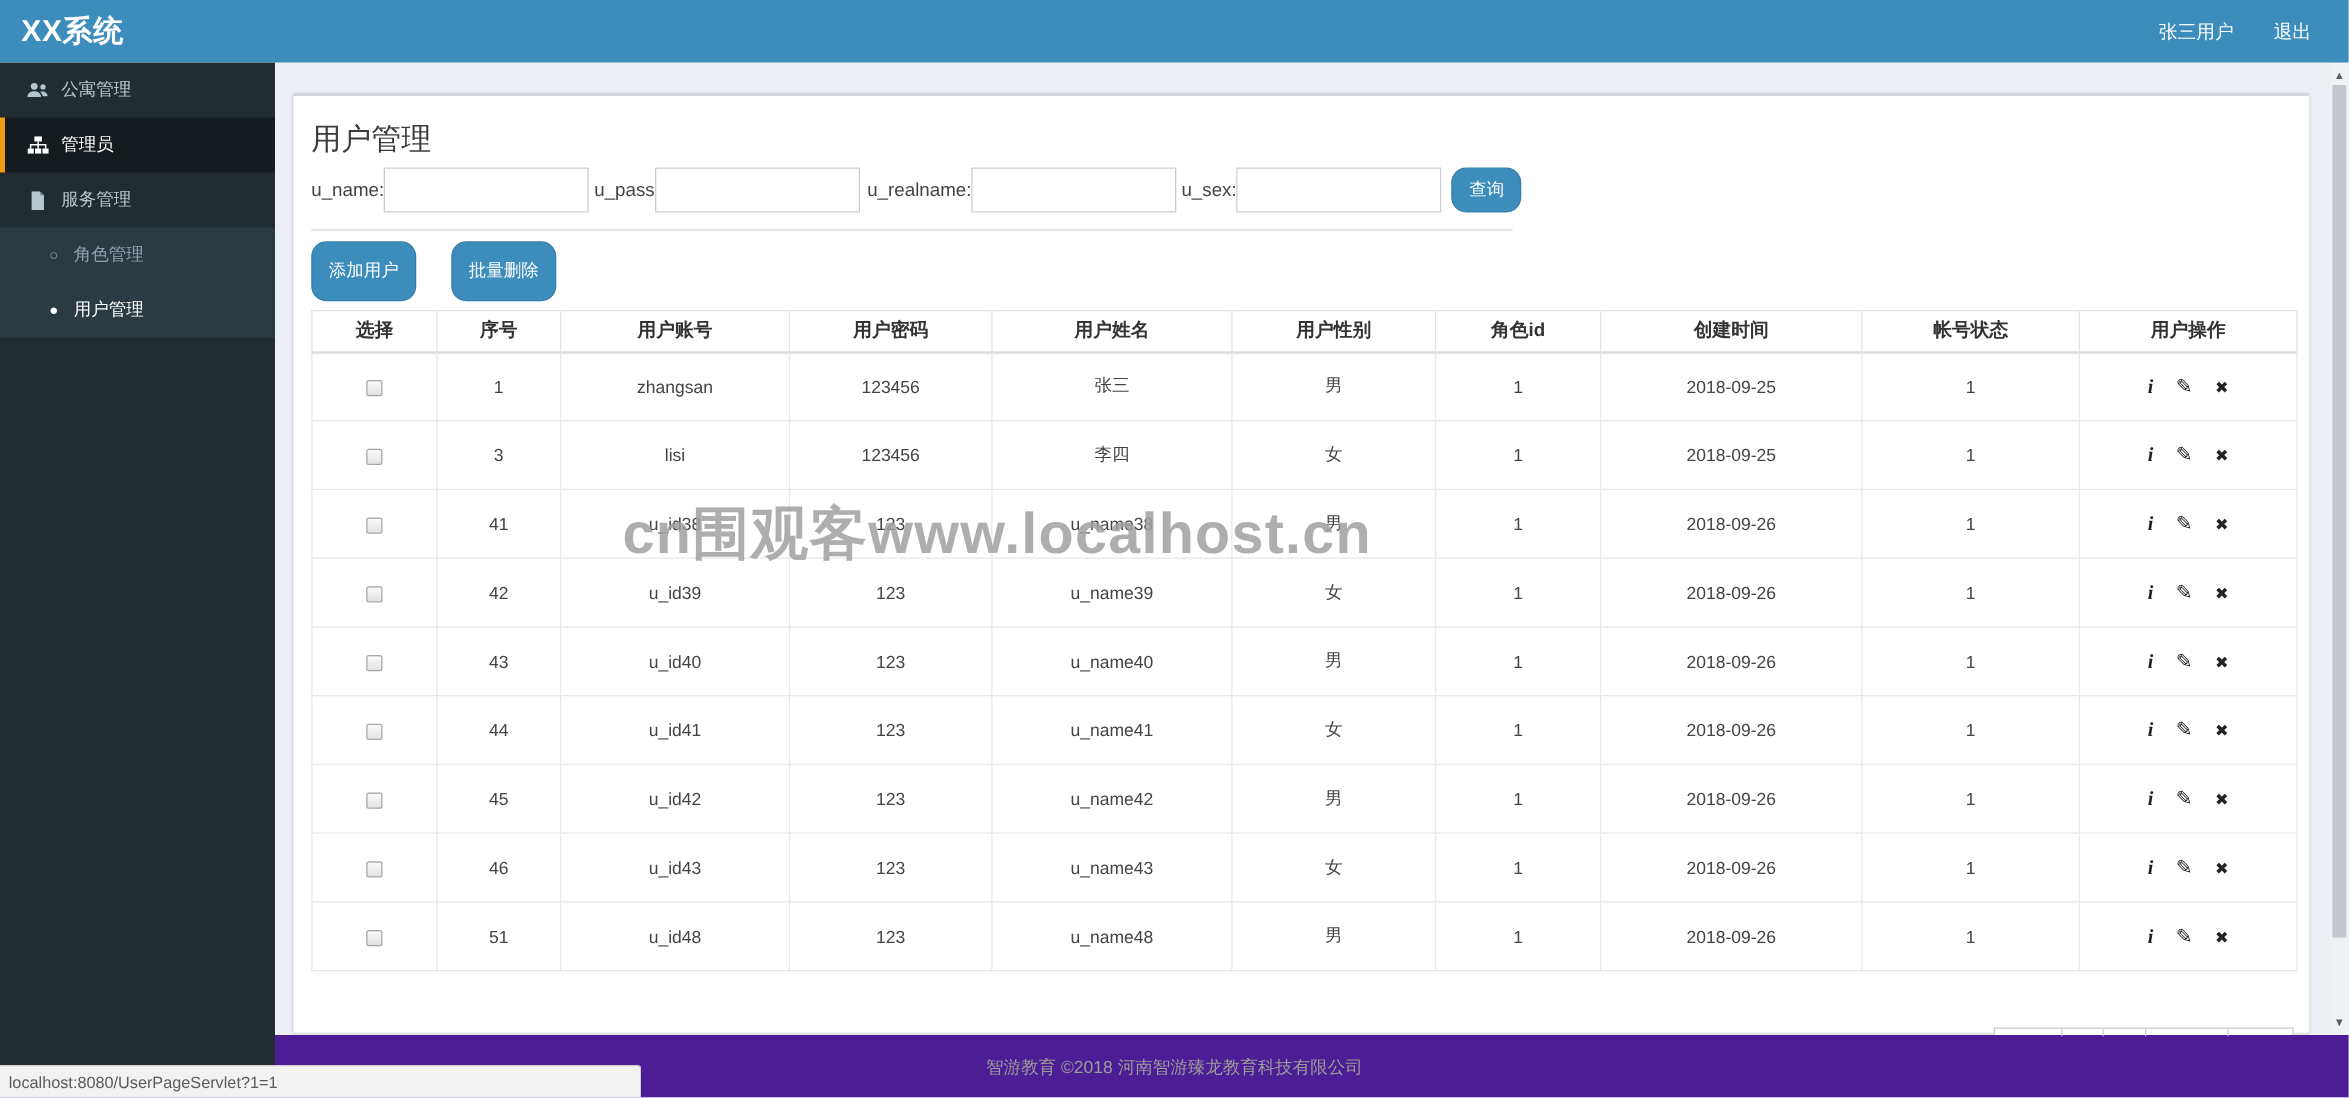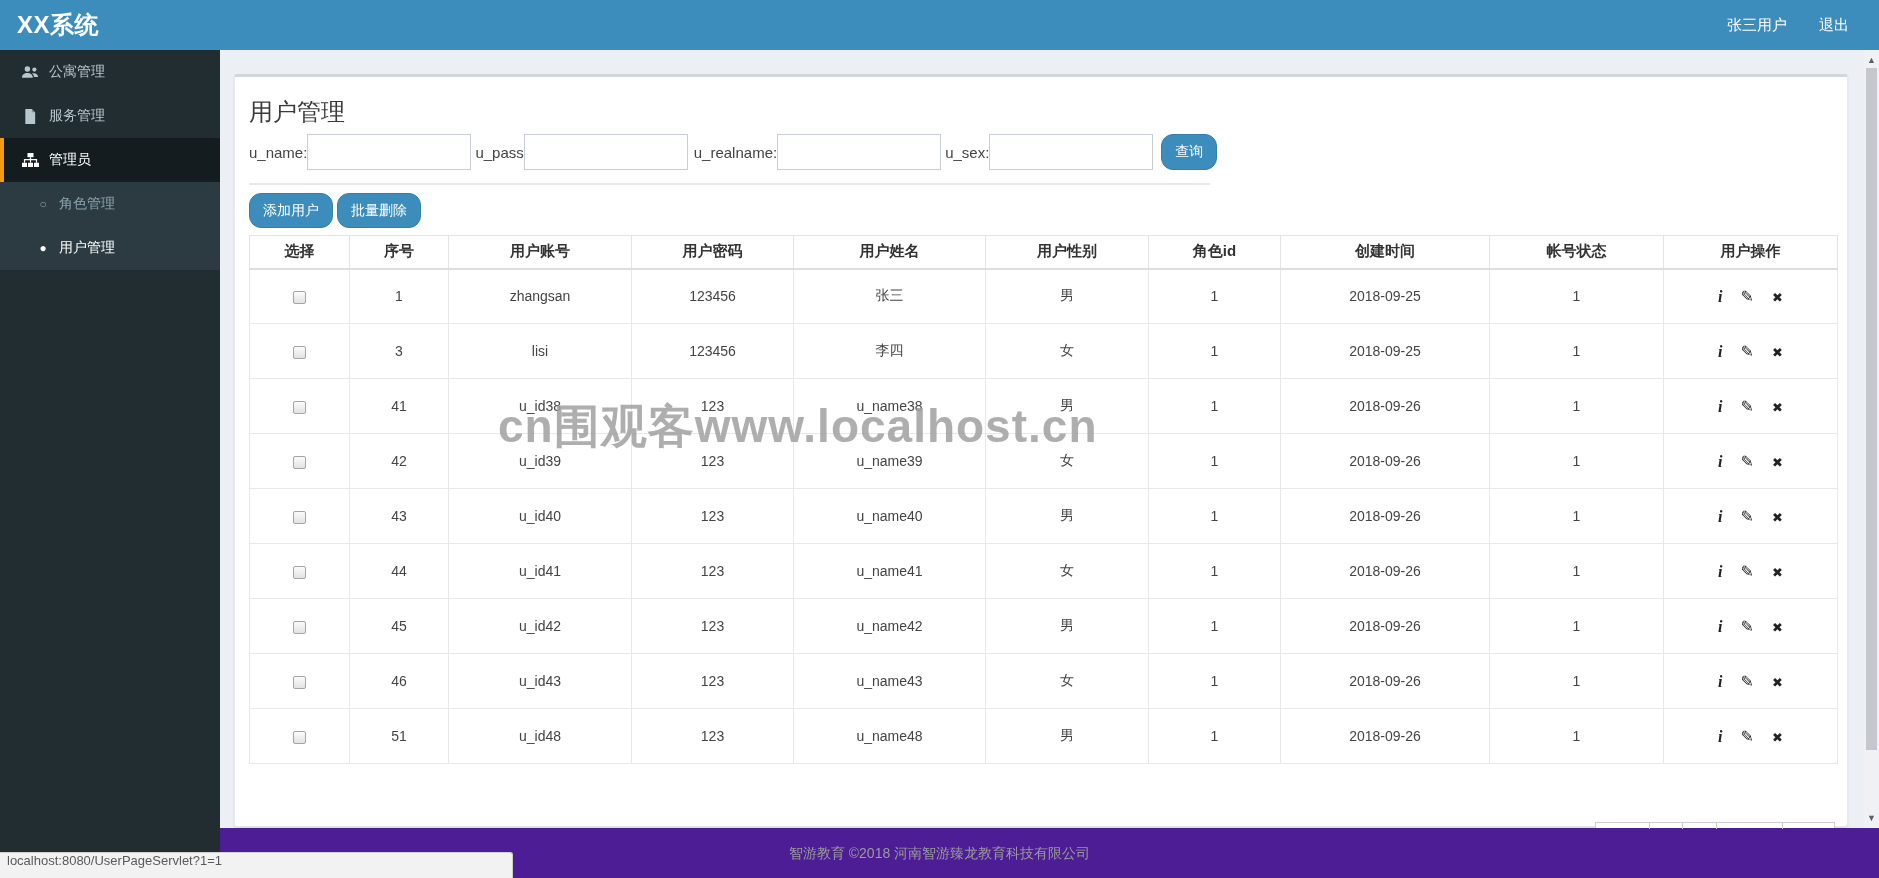--- a/index.html
+++ b/index.html
@@ -29,21 +29,21 @@
 
   .search-row { margin-top:3px; display:flex; align-items:center; height:44px; }
   .f-label { font-size:15px; color:#444; white-space:nowrap; }
   .f-input { width:164px; height:36px; border:1px solid #c9ced4; background:#fff; font-size:14px; padding:0 6px; color:#333; outline:none; }
   .gap4 { width:4px; } .gap6 { width:6px; }
   .btn { background:#3c8dbc; border:1px solid #367fa9; color:#fff; font-size:14px; border-radius:12px; cursor:pointer; }
   .btn-search { height:36px; padding:0 13px; margin-left:8px; }
   .form-divider { width:961px; height:0; border-top:2px solid #e7e7e7; margin-top:9px; }
 
   .toolbar { margin-top:8px; display:flex; }
-  .btn-tool { height:35px; padding:0 13px; margin-right:4px; }
+  .btn-tool { height:48px; padding:0 13px; margin-right:28px; }
 
   
   table.grid { border-collapse:collapse; width:1588px; margin-top:7px; table-layout:fixed; background:#fff; }
   .grid th { border:1px solid #e3e3e3; border-bottom:2px solid #ddd; height:33px; font-size:15px; color:#333; font-weight:bold; text-align:center; }
   .grid td { border:1px solid #e8e8e8; height:55px; font-size:14px; color:#444; text-align:center; vertical-align:middle; }
   .checkbox { display:inline-block; width:13px; height:13px; border:1px solid #a5a5a5; border-radius:2px; background:linear-gradient(#fbfbfb,#e2e2e2); cursor:pointer; vertical-align:middle; }
   .act-icon { display:inline-block; margin:0 9px; color:#222; cursor:pointer; font-size:15px; }
   .act-info { font-family:"Liberation Serif","DejaVu Serif",serif; font-weight:bold; font-style:italic; font-size:16px; }
   .act-edit { font-size:16px; }
   .act-del { font-weight:bold; font-size:13px; }
@@ -57,21 +57,21 @@
 
   
   .scrollbar { position:absolute; left:1864px; top:50px; width:15px; height:778px; background:#f0f1f4; z-index:25; }
   .sb-arrow { position:absolute; left:0; width:15px; height:16px; color:#606060; font-size:9px; display:flex; align-items:center; justify-content:center; cursor:pointer; }
   .sb-up { top:2px; } .sb-down { bottom:2px; }
   .sb-thumb { position:absolute; left:2px; top:18px; width:11px; height:682px; background:#c4c8ce; cursor:pointer; }
 
   
   .footer { position:absolute; left:0; top:828px; width:1879px; height:50px; background:#4c1d95; z-index:10; display:flex; justify-content:center; }
   .footer-text { margin-top:17px; font-size:14px; color:#9b9b9b; }
-  .statusbar { position:absolute; left:0; top:852px; width:513px; height:26px; background:#f2f2f2; border:1px solid #cfcfcf; border-left:none; border-bottom:none; border-top-right-radius:3px; z-index:40; display:flex; align-items:flex-start; }
+  .statusbar { position:absolute; left:0; top:852px; width:513px; height:26px; background:#f2f2f2; border:1px solid #cfcfcf; border-left:none; border-bottom:none; border-top-right-radius:3px; z-index:40; display:flex; align-items:center; }
   .status-text { font-size:13px; color:#5a5a5a; padding-left:7px; }
 </style>
 </head>
 <body>
 
 <div class="navbar">
   <div class="brand">XX系统</div>
   <div class="nav-right">
     <a class="nav-link">张三用户</a>
     <a class="nav-link">退出</a>
@@ -82,43 +82,43 @@
   <div class="side-item">
     <span class="micon">
       <svg width="18" height="14" viewBox="0 0 20 16" fill="currentColor">
           <circle cx="7" cy="4.6" r="3.1"></circle>
           <path d="M0.8 14.5c0-3.4 2.8-5.3 6.2-5.3s6.2 1.9 6.2 5.3z"></path>
           <circle cx="15" cy="5.2" r="2.4"></circle>
           <path d="M14.2 9.4c2.9 0 5 1.7 5 4.3h-4.4c-0.3-1.8-1.3-3.2-2.7-4z"></path>
         </svg>
     </span>
     <span>公寓管理</span>
-  </div>
-  <div class="side-item">
-    <span class="micon">
-      <svg width="12" height="15" viewBox="0 0 12 16" fill="currentColor">
-          <path d="M1 0h7l3.5 3.5V16H1z"></path>
-          <path d="M8 0v3.5h3.5z" fill="#222d32" opacity="0.35"></path>
-        </svg>
-    </span>
-    <span>服务管理</span>
   </div>
   <div class="side-item active">
     <span class="micon">
       <svg width="17" height="14" viewBox="0 0 17 14">
           <g fill="currentColor">
             <rect x="5.5" y="0" width="6" height="4.2"></rect>
             <rect x="0" y="9.8" width="5" height="4.2"></rect>
             <rect x="6" y="9.8" width="5" height="4.2"></rect>
             <rect x="12" y="9.8" width="5" height="4.2"></rect>
           </g>
           <path d="M8.5 4.2v2.5M2.5 9.8V6.7h12v3.1M8.5 6.7v3.1" stroke="currentColor" stroke-width="1.2" fill="none"></path>
         </svg>
     </span>
     <span>管理员</span>
+  </div>
+  <div class="side-item">
+    <span class="micon">
+      <svg width="12" height="15" viewBox="0 0 12 16" fill="currentColor">
+          <path d="M1 0h7l3.5 3.5V16H1z"></path>
+          <path d="M8 0v3.5h3.5z" fill="#222d32" opacity="0.35"></path>
+        </svg>
+    </span>
+    <span>服务管理</span>
   </div>
   <div class="submenu">
     <div class="sub-item">
       <span class="sicon">○</span>
       <span>角色管理</span>
     </div>
     <div class="sub-item selected">
       <span class="sicon">●</span>
       <span>用户管理</span>
     </div>

